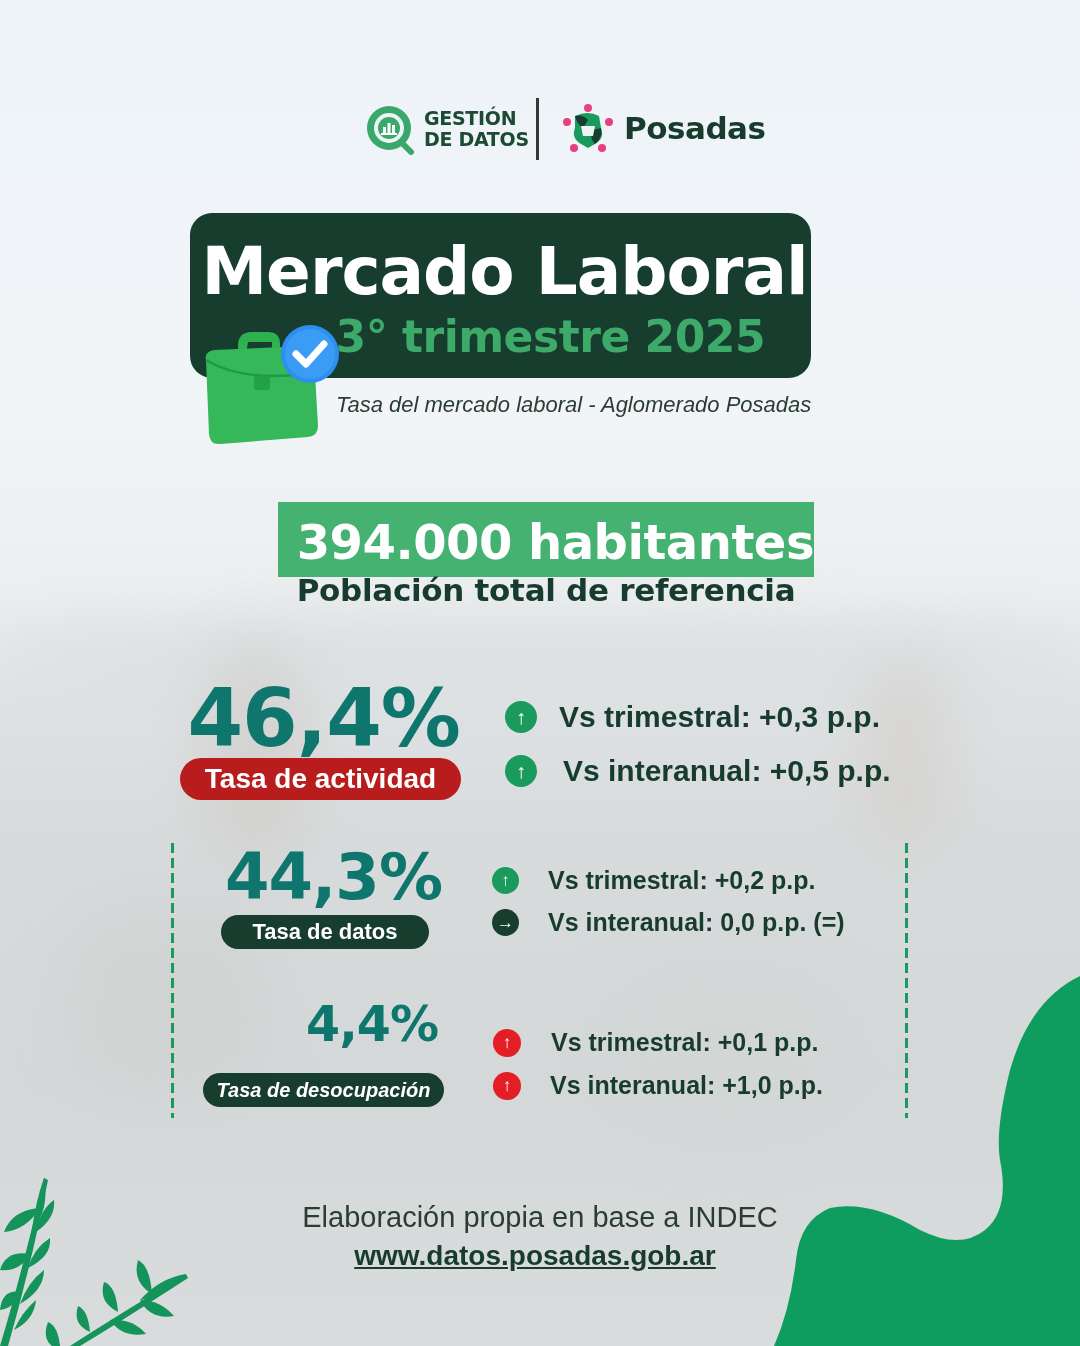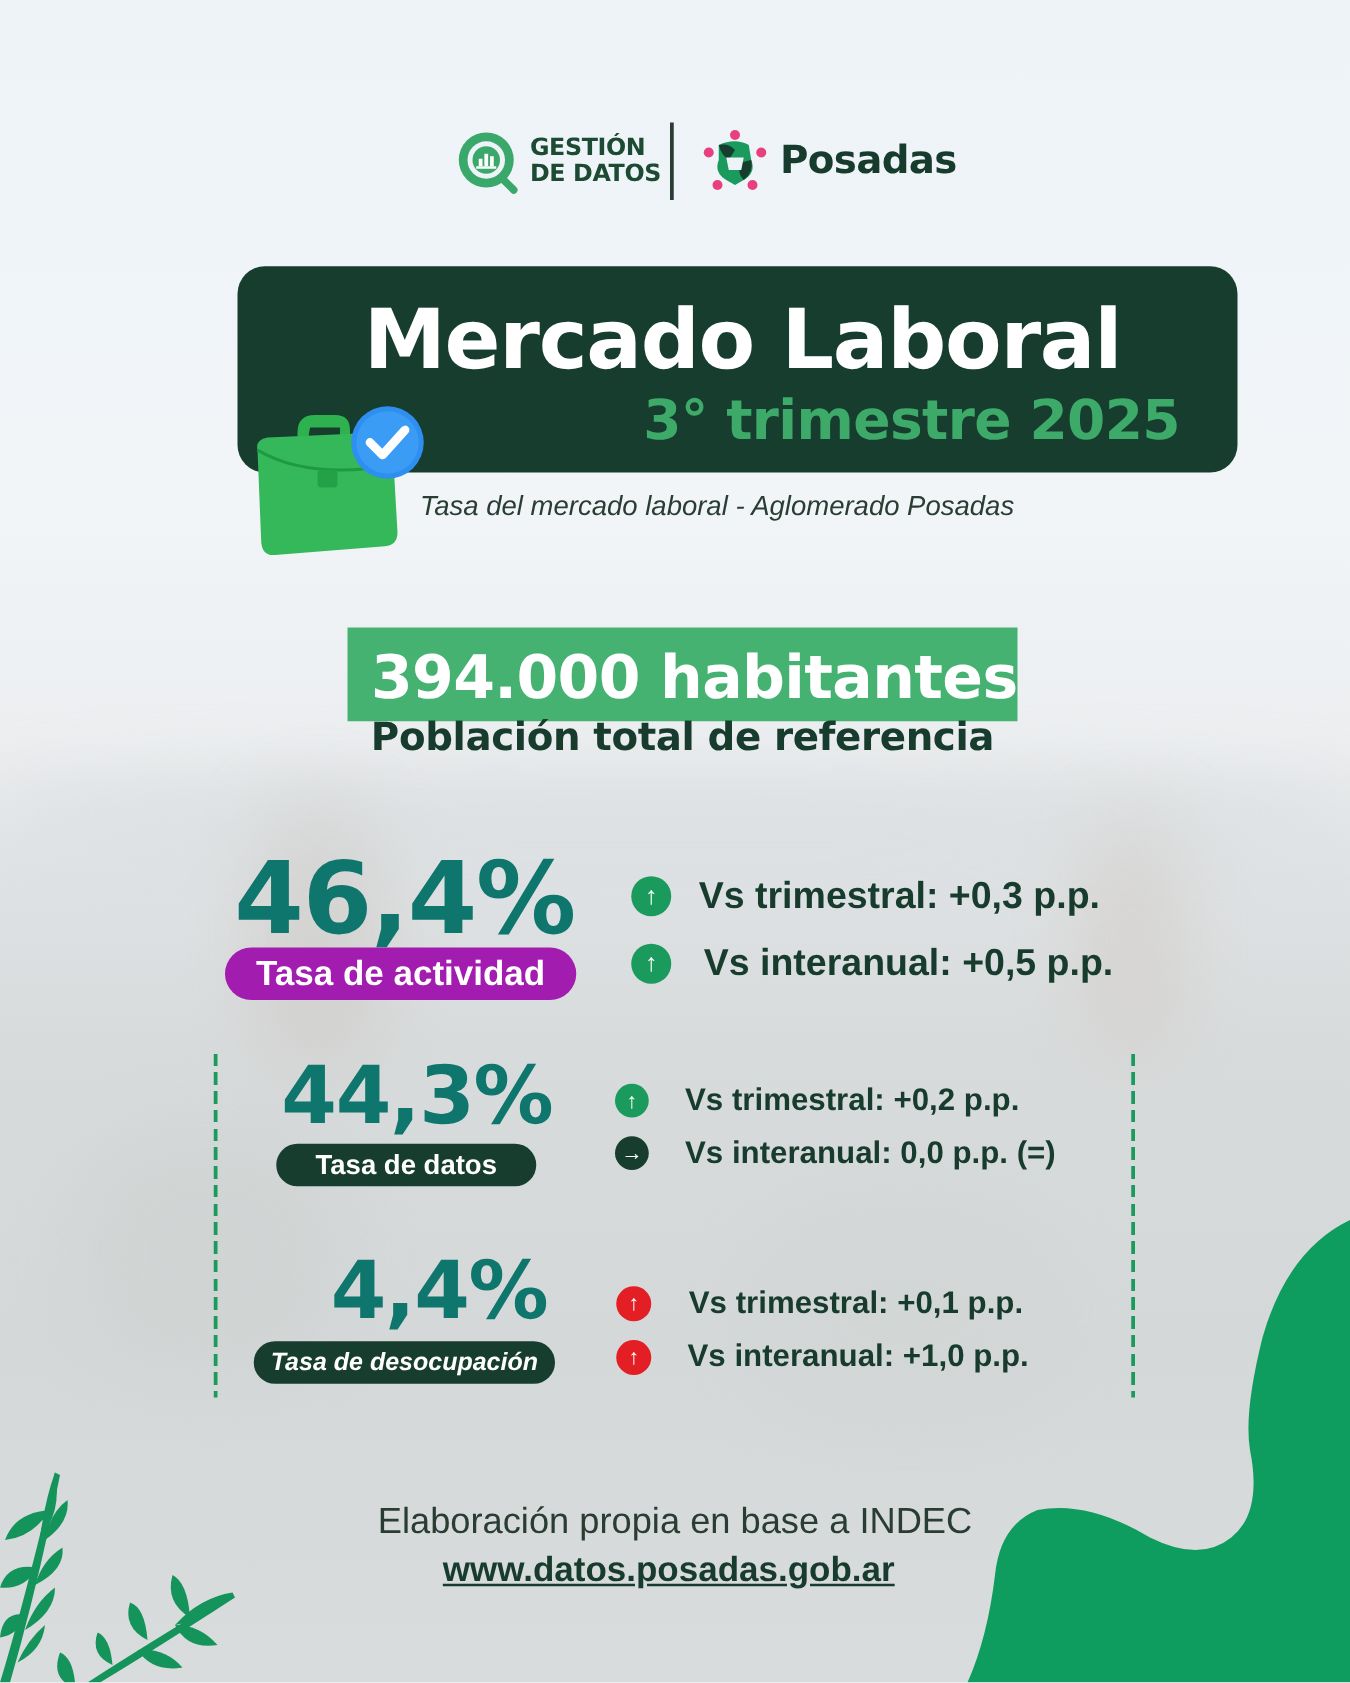--- a/index.html
+++ b/index.html
@@ -16,21 +16,21 @@
   
   .logos { position: absolute; top: 98px; left: 0; width: 1080px; height: 62px; z-index: 2; margin-left: 21px; }
   .logo-gd { position: absolute; left: 342px; top: 4px; width: 54px; height: 54px; }
   .logo-gd-text { position: absolute; left: 403px; top: 10px; font-weight: 700; font-size: 19px; line-height: 21px; color: #1c4a33; letter-spacing: -0.3px; font-family: "DejaVu Sans", sans-serif; }
   .logo-divider { position: absolute; left: 515px; top: 0; width: 3px; height: 62px; background: #2a3d33; }
   .logo-pos { position: absolute; left: 540px; top: 4px; width: 54px; height: 54px; }
   .logo-pos-text { position: absolute; left: 603px; top: 12px; font-weight: 700; font-size: 31px; color: #173b2c; font-family: "DejaVu Sans", sans-serif; letter-spacing: -0.5px; }
 
   
   .title-card {
-    position: absolute; left: 190px; top: 213px; width: 800px; height: 165px;
+    position: absolute; left: 190px; top: 213px; width: 621px; height: 165px;
     background: #173d2e; border-radius: 22px; z-index: 2;
   }
   .title-main { position: absolute; left: 0; right: 0; top: 20px; text-align: center; color: #fff; font-weight: 700; font-size: 66px; font-family: "DejaVu Sans", sans-serif; letter-spacing: -1px; padding-left: 8px; }
   .title-sub { position: absolute; right: 46px; top: 98px; color: #3eaa6a; font-weight: 700; font-size: 44px; font-family: "DejaVu Sans", sans-serif; letter-spacing: -0.5px; }
   .briefcase { position: absolute; left: 196px; top: 322px; width: 148px; height: 126px; z-index: 3; }
   .subtitle { position: absolute; left: 336px; top: 392px; font-style: italic; font-size: 22px; color: #2a3d33; z-index: 2; }
 
   
   .pop-box { position: absolute; left: 278px; top: 502px; width: 536px; height: 75px; background: #45b272; z-index: 2; }
   .pop-value { position: absolute; left: 0; right: 0; top: 12px; text-align: right; color: #fff; font-weight: 700; font-size: 48px; font-family: "DejaVu Sans", sans-serif; letter-spacing: -0.5px; margin-left: 12px; }
@@ -109,21 +109,21 @@
   <path d="M100 32 L110 42 L128 22" stroke="#fff" stroke-width="7" fill="none" stroke-linecap="round" stroke-linejoin="round"></path>
 </svg>
 <div class="subtitle">Tasa del mercado laboral - Aglomerado Posadas</div>
 
 <div class="pop-box">
   <div class="pop-value">394.000 habitantes</div>
 </div>
 <div class="pop-label">Población total de referencia</div>
 
 <div class="stat-value" style="left:180px;top:672px;width:280px;font-size:80px;">46,4%</div>
-<div class="stat-pill" style="left:180px;top:758px;width:281px;height:42px;border-radius:21px;background:#a21caf;font-size:28px;line-height:42px;">Tasa de actividad</div>
+<div class="stat-pill" style="left:180px;top:758px;width:281px;height:42px;border-radius:21px;background:#b91c1c;font-size:28px;line-height:42px;">Tasa de actividad</div>
 <div class="cmp" style="left:505px;top:700px;font-size:30px;">
   <span class="ic up-green" style="width:32px;height:32px;font-size:20px;margin-right:22px;">↑</span>
   <span>Vs trimestral: +0,3 p.p.</span>
 </div>
 <div class="cmp" style="left:505px;top:754px;font-size:30px;">
   <span class="ic up-green" style="width:32px;height:32px;font-size:20px;margin-right:26px;">↑</span>
   <span>Vs interanual: +0,5 p.p.</span>
 </div>
 
 <div class="dash" style="left:171px;top:843px;height:275px;"></div>
@@ -133,21 +133,21 @@
 <div class="stat-pill" style="left:221px;top:915px;width:208px;height:34px;border-radius:17px;background:#173d2e;font-size:22px;line-height:34px;">Tasa de datos</div>
 <div class="cmp" style="left:492px;top:866px;font-size:25px;">
   <span class="ic up-green" style="width:27px;height:27px;font-size:17px;margin-right:29px;">↑</span>
   <span>Vs trimestral: +0,2 p.p.</span>
 </div>
 <div class="cmp" style="left:492px;top:908px;font-size:25px;">
   <span class="ic right-dark" style="width:27px;height:27px;font-size:17px;margin-right:29px;">→</span>
   <span>Vs interanual: 0,0 p.p. (=)</span>
 </div>
 
-<div class="stat-value" style="left:210px;top:996px;width:228px;font-size:64px;">4,4%</div>
+<div class="stat-value" style="left:210px;top:996px;width:228px;font-size:49px;">4,4%</div>
 <div class="stat-pill" style="left:203px;top:1073px;width:241px;height:34px;border-radius:17px;background:#173d2e;font-size:20px;line-height:34px;font-style:italic;">Tasa de desocupación</div>
 <div class="cmp" style="left:493px;top:1028px;font-size:25px;">
   <span class="ic up-red" style="width:28px;height:28px;font-size:17px;margin-right:30px;">↑</span>
   <span>Vs trimestral: +0,1 p.p.</span>
 </div>
 <div class="cmp" style="left:493px;top:1071px;font-size:25px;">
   <span class="ic up-red" style="width:28px;height:28px;font-size:17px;margin-right:29px;">↑</span>
   <span>Vs interanual: +1,0 p.p.</span>
 </div>
 

